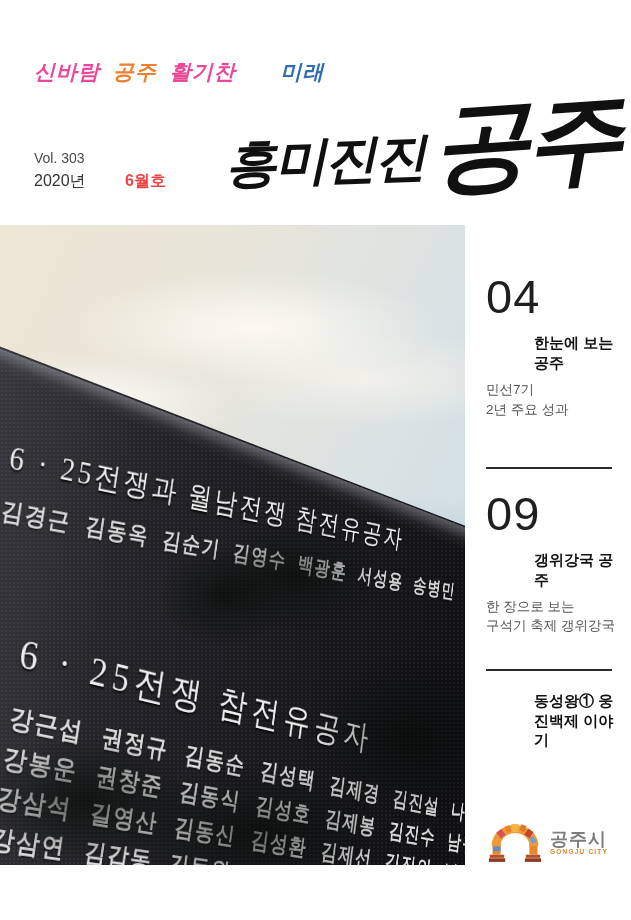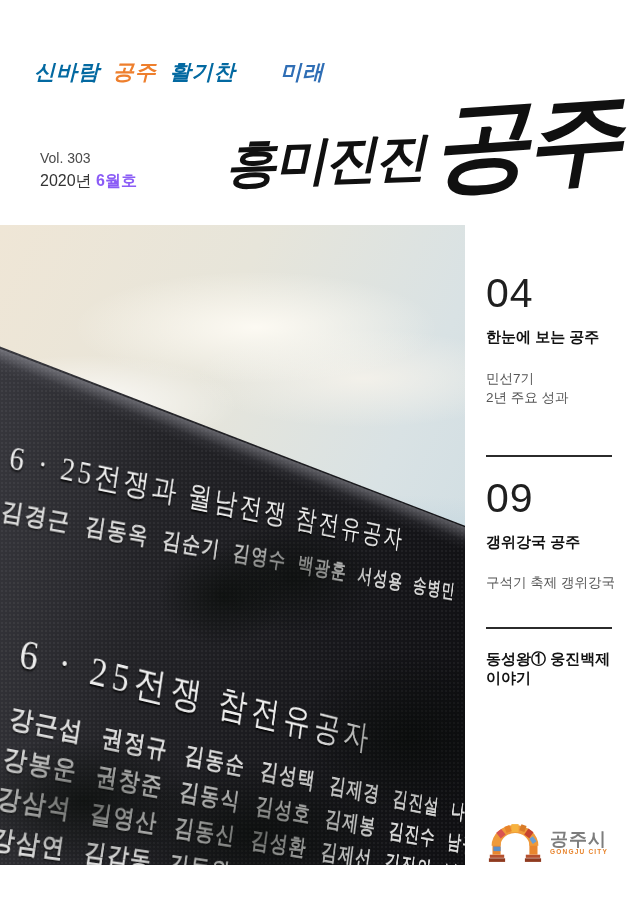--- a/index.html
+++ b/index.html
@@ -12,29 +12,29 @@
     font-family:"Liberation Sans", sans-serif;
     color:#222;
   }
 
   
   .slogan {
     position:absolute; left:34px; top:58px;
     font-size:21px; font-weight:bold; font-style:italic;
     letter-spacing:1px; white-space:nowrap;
   }
-  .slogan .navy   { color:#0369a1; }
+  .slogan .navy   { color:#ec4899; }
   .slogan .orange { color:#ee7f2d; }
   .slogan .blue   { color:#2f6eb5;margin-left:32px; }
   .slogan span { margin-right:6px; }
 
-  .volume { position:absolute; left:40px; top:148px; line-height:1.5; }
+  .volume { position:absolute; left:34px; top:148px; line-height:1.5; }
   .volume .vol { font-size:14px; color:#4a4a4a; }
   .volume .issue-line { font-size:16px; color:#333; }
-  .volume .issue-line b { color:#8b5cf6; }
+  .volume .issue-line b { color:#ef4444;margin-left:35px; }
 
   .main-title {
     position:absolute; right:12px; top:78px;
     display:flex; align-items:flex-end;
     font-family:"DejaVu Serif", serif;
     font-weight:bold; font-style:italic; color:#101010;
     white-space:nowrap;
   }
   .main-title .t1 { font-size:52px; padding-bottom:14px; letter-spacing:-2px; transform:rotate(-2deg); }
   .main-title .t2 { font-size:98px; margin-left:6px; letter-spacing:-4px; transform:rotate(-4deg); }
@@ -85,23 +85,23 @@
     background:
       radial-gradient(90px 70px at 48% 58%, rgba(6,10,6,.6), transparent 70%),
       radial-gradient(120px 80px at 63% 55%, rgba(6,10,6,.55), transparent 70%),
       radial-gradient(160px 90px at 18% 90%, rgba(4,8,4,.6), transparent 70%),
       radial-gradient(200px 100px at 55% 95%, rgba(4,8,4,.55), transparent 70%),
       radial-gradient(150px 120px at 88% 80%, rgba(4,8,4,.5), transparent 70%);
   }
 
   
   .toc { position:absolute; left:486px; top:272px; width:134px; }
-  .toc-page { font-size:41px; line-height:1.05; color:#1f1f1f; letter-spacing:1px; }
-  .toc-title { font-size:15px; font-weight:bold; color:#111; margin-top:12px; line-height:1.3; }
-  .toc-desc { font-size:13.5px; color:#555; line-height:1.42; margin-top:22px; }
+  .toc-page { font-size:47px; line-height:1.05; color:#1f1f1f; letter-spacing:1px; }
+  .toc-title { font-size:15px; font-weight:bold; color:#111; margin-top:12px; line-height:1.3;margin-left:48px; }
+  .toc-desc { font-size:13.5px; color:#555; line-height:1.42; margin-top:8px; }
   .toc-divider { border:none; border-top:2px solid #2b2b2b; width:126px; }
   .div1 { margin-top:48px; margin-bottom:20px; }
   .div2 { margin-top:34px; margin-bottom:20px; }
 
   
   .city-logo { position:absolute; left:488px; top:820px; display:flex; align-items:center;justify-content:flex-end; }
   .logo-text { margin-left:8px; line-height:1.05; }
   .logo-kr { font-size:18px; font-weight:bold; color:#7d7d7d; letter-spacing:1px; }
   .logo-en { font-size:6.5px; font-weight:bold; color:#e8832a; letter-spacing:1.2px; }
 </style>
@@ -160,20 +160,21 @@
         <div>2년 주요 성과</div>
       </div>
     </div>
 
     <hr class="toc-divider div1">
 
     <div class="toc-item">
       <div class="toc-page">09</div>
       <div class="toc-title">갱위강국 공주</div>
       <div class="toc-desc">
+        <div>한 장으로 보는</div>
         <div>구석기 축제 갱위강국</div>
       </div>
     </div>
 
     <hr class="toc-divider div2">
 
     <div class="toc-item">
       <div class="toc-title">동성왕① 웅진백제 이야기</div>
     </div>
 

